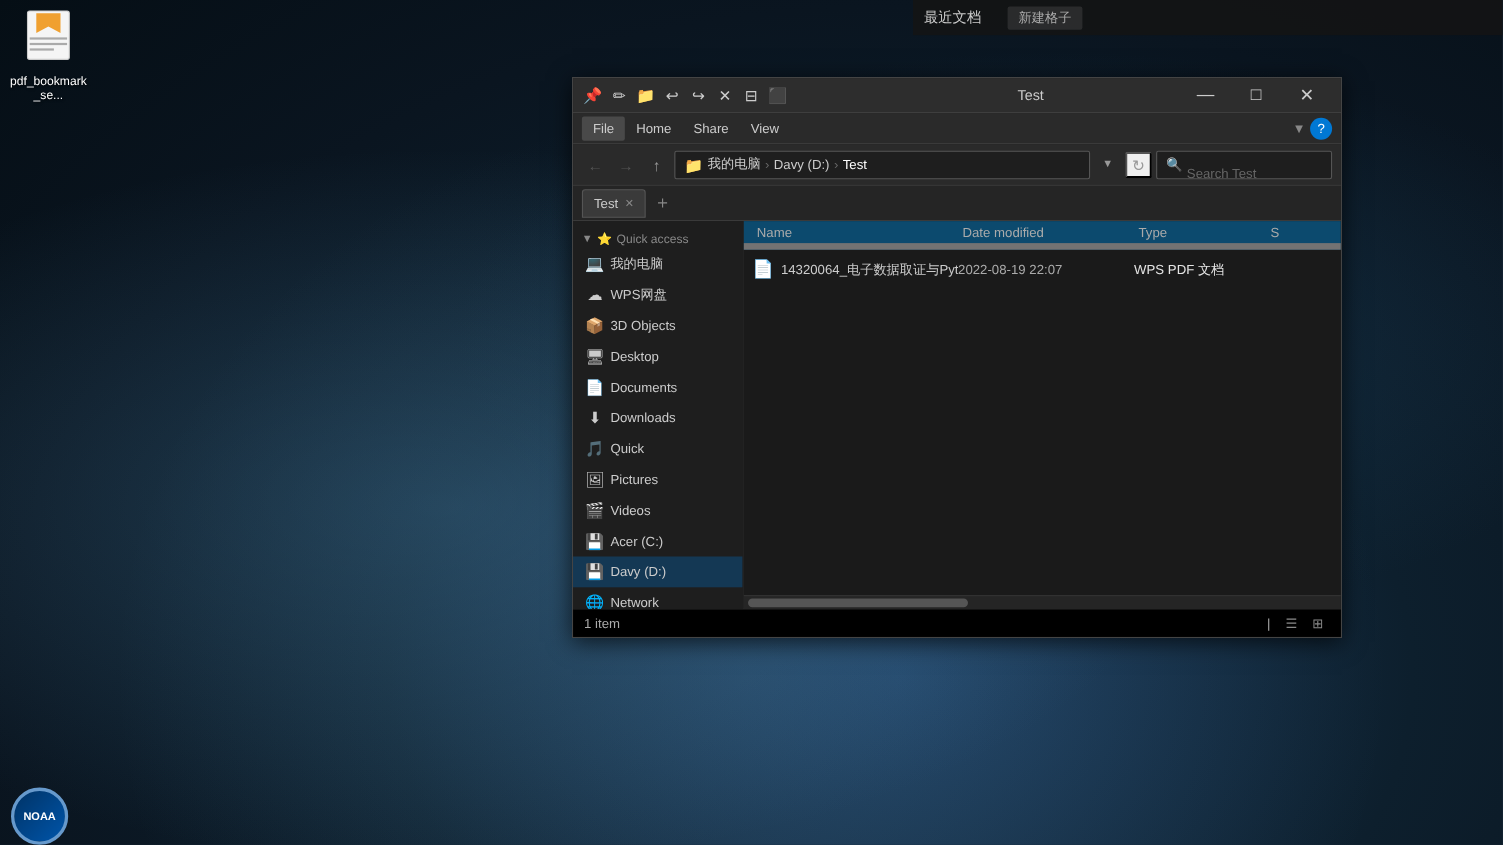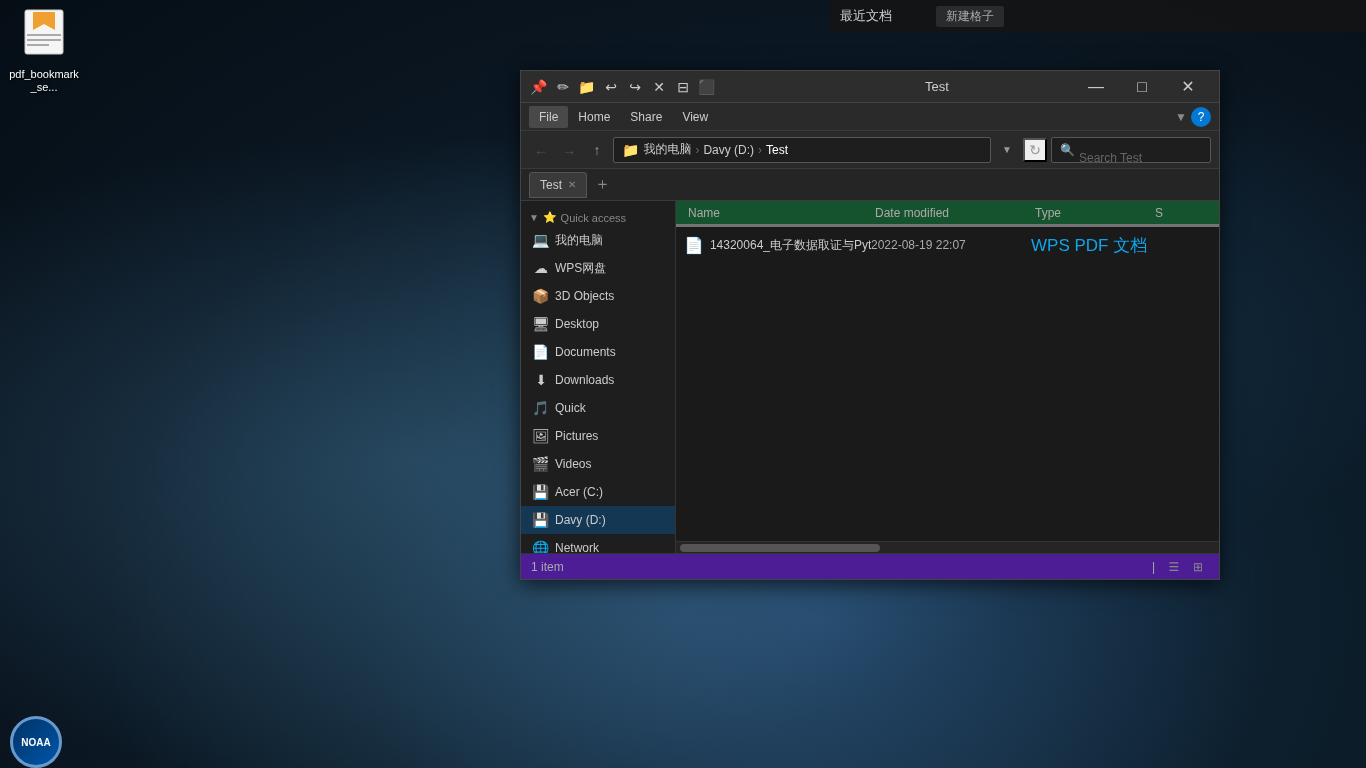--- a/index.html
+++ b/index.html
@@ -82,21 +82,21 @@
     
     .top-bar {
       position: absolute;
       top: 0;
       right: 0;
       height: 32px;
       background: rgba(20,20,20,0.85);
       display: flex;
       align-items: center;
       padding: 0 10px;
-      gap: 24px;
+      gap: 4px;
       z-index: 10;
       min-width: 500px;
     }
     .top-bar-title {
       color: #ccc;
       font-size: 13px;
       margin-right: 20px;
     }
     .top-bar-btn {
       color: #aaa;
@@ -358,22 +358,22 @@
       flex: 1;
       background: #1a1a1a;
       display: flex;
       flex-direction: column;
       overflow: hidden;
     }
 
     
     .col-headers {
       height: 26px;
-      background: #14532d;
-      border-bottom: 3px solid #737373;
+      background: #0c4a6e;
+      border-bottom: 6px solid #737373;
       display: flex;
       align-items: center;
       padding: 0 8px;
       flex-shrink: 0;
     }
     .col-header {
       color: #aaa;
       font-size: 12px;
       padding: 0 4px;
       cursor: pointer;
@@ -407,21 +407,21 @@
       flex: 1;
       min-width: 0;
       display: flex;
       align-items: center;
       gap: 6px;
       overflow: hidden;
       text-overflow: ellipsis;
       white-space: nowrap;
     }
     .file-cell-modified { width: 160px; color: #aaa; font-size: 12px; }
-    .file-cell-type { width: 120px; color: #0ea5e9; font-size: 17px; }
+    .file-cell-type { width: 120px; color: #e5e5e5; font-size: 12px; }
     .file-cell-size { width: 60px; color: #aaa; font-size: 12px; }
     .file-icon { font-size: 16px; flex-shrink: 0; }
 
     
     .hscroll-bar {
       height: 12px;
       background: #252525;
       border-top: 1px solid #333;
       display: flex;
       align-items: center;
@@ -431,21 +431,21 @@
       height: 8px;
       background: #555;
       border-radius: 4px;
       margin: 2px 4px;
       width: 200px;
     }
 
     
     .status-bar {
       height: 26px;
-      background: #4c1d95;
+      background: #000000;
       border-top: 1px solid #333;
       display: flex;
       align-items: center;
       padding: 0 10px;
       color: #aaa;
       font-size: 12px;
       flex-shrink: 0;
       gap: 8px;
     }
     .status-bar .status-text { flex: 1; }

